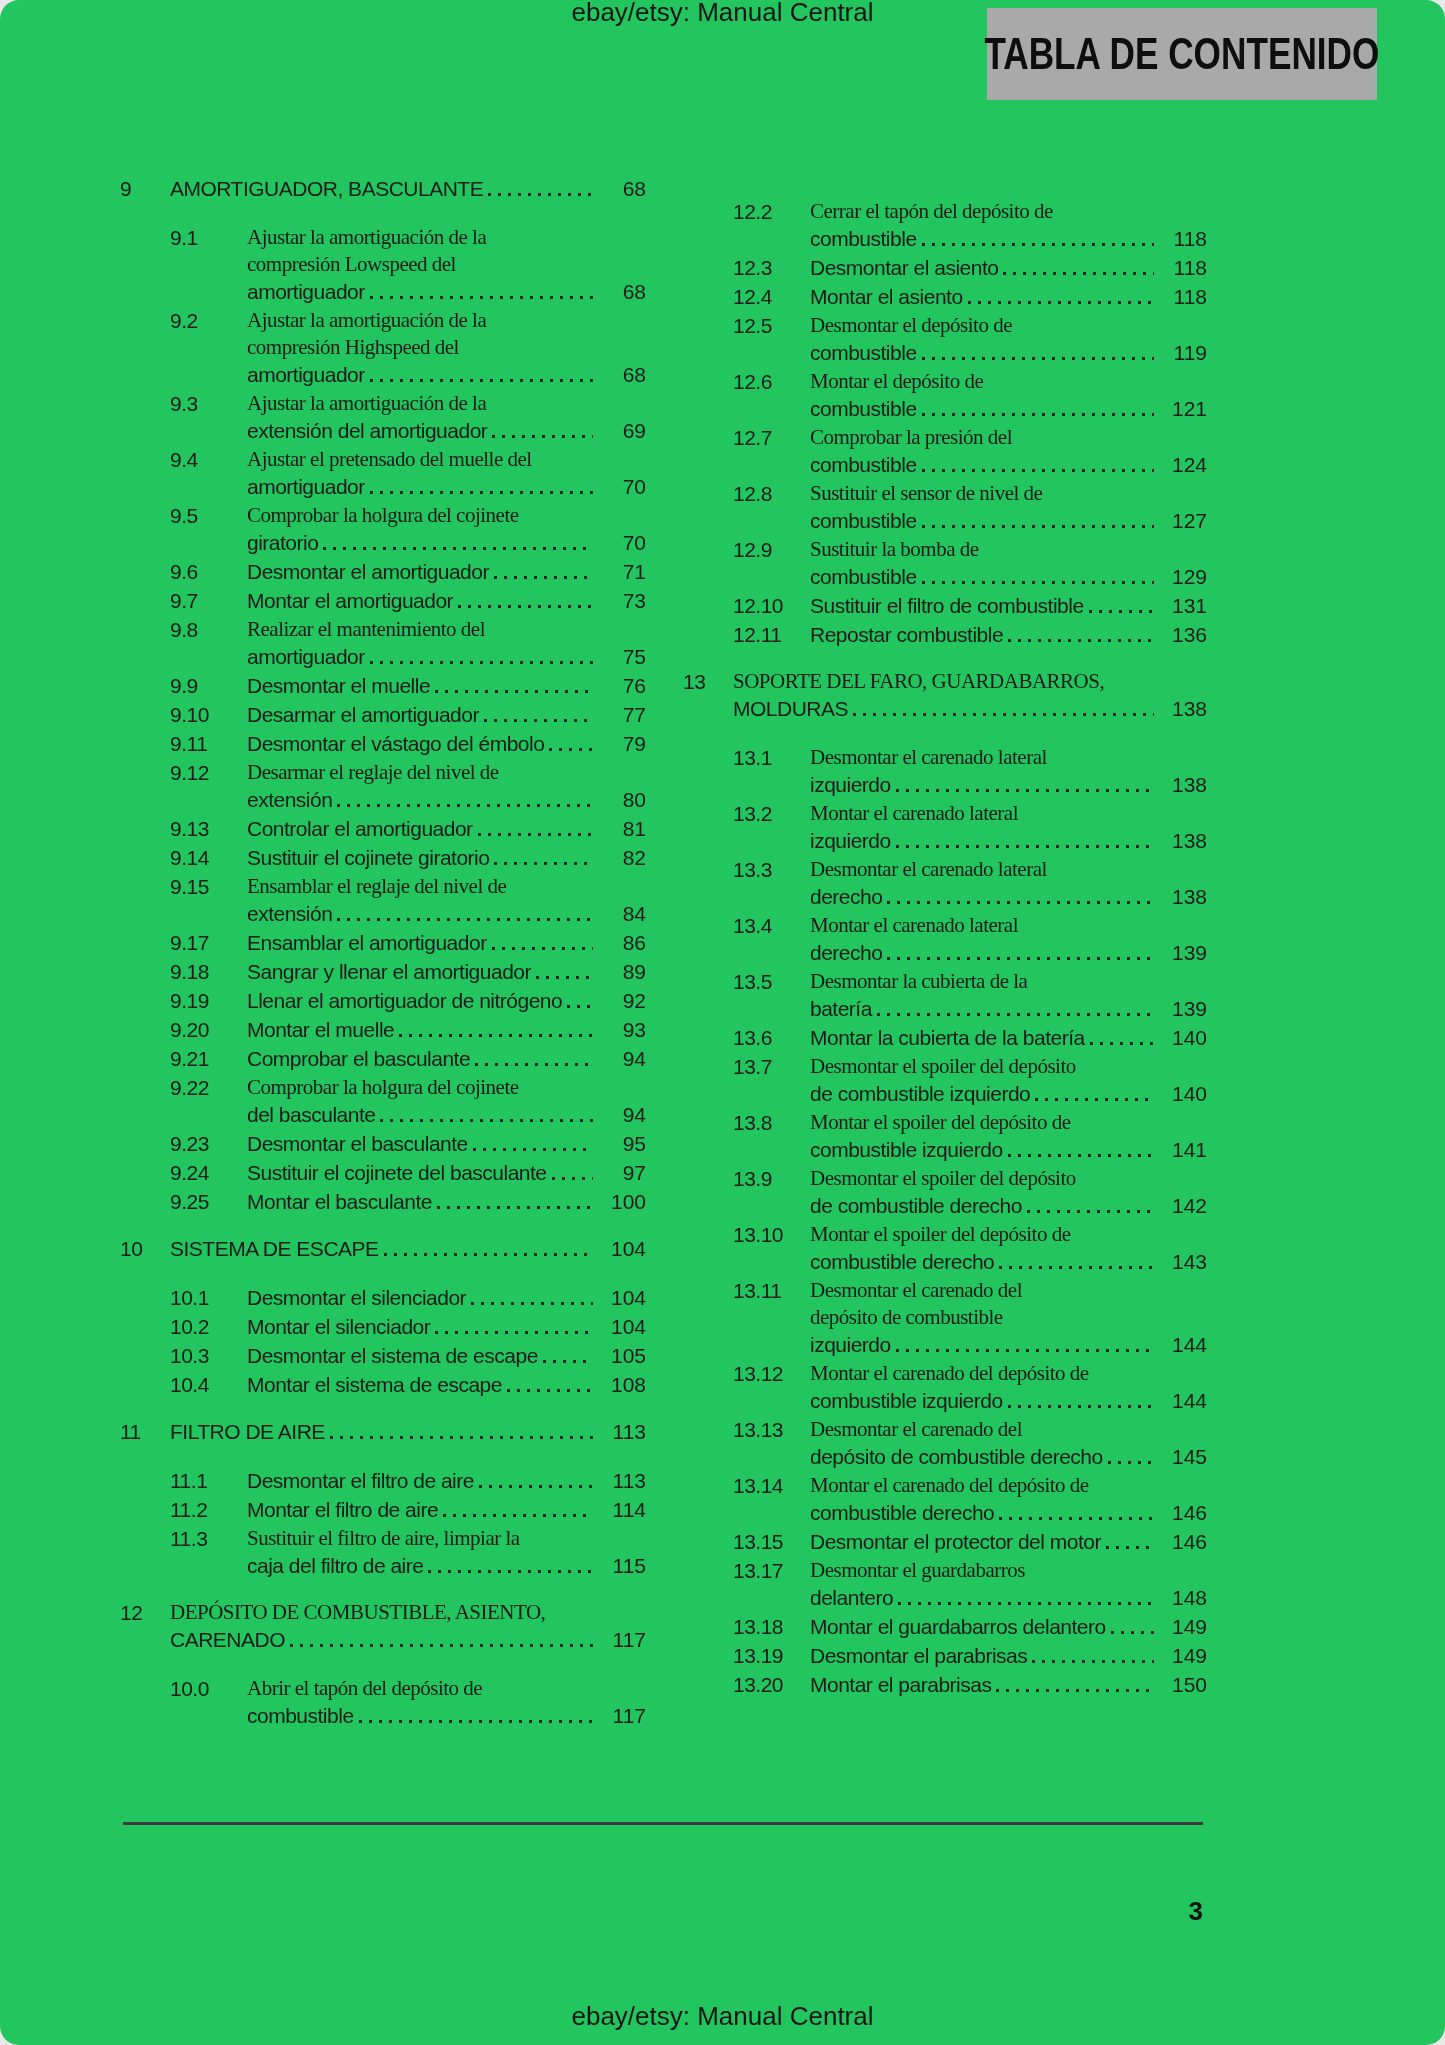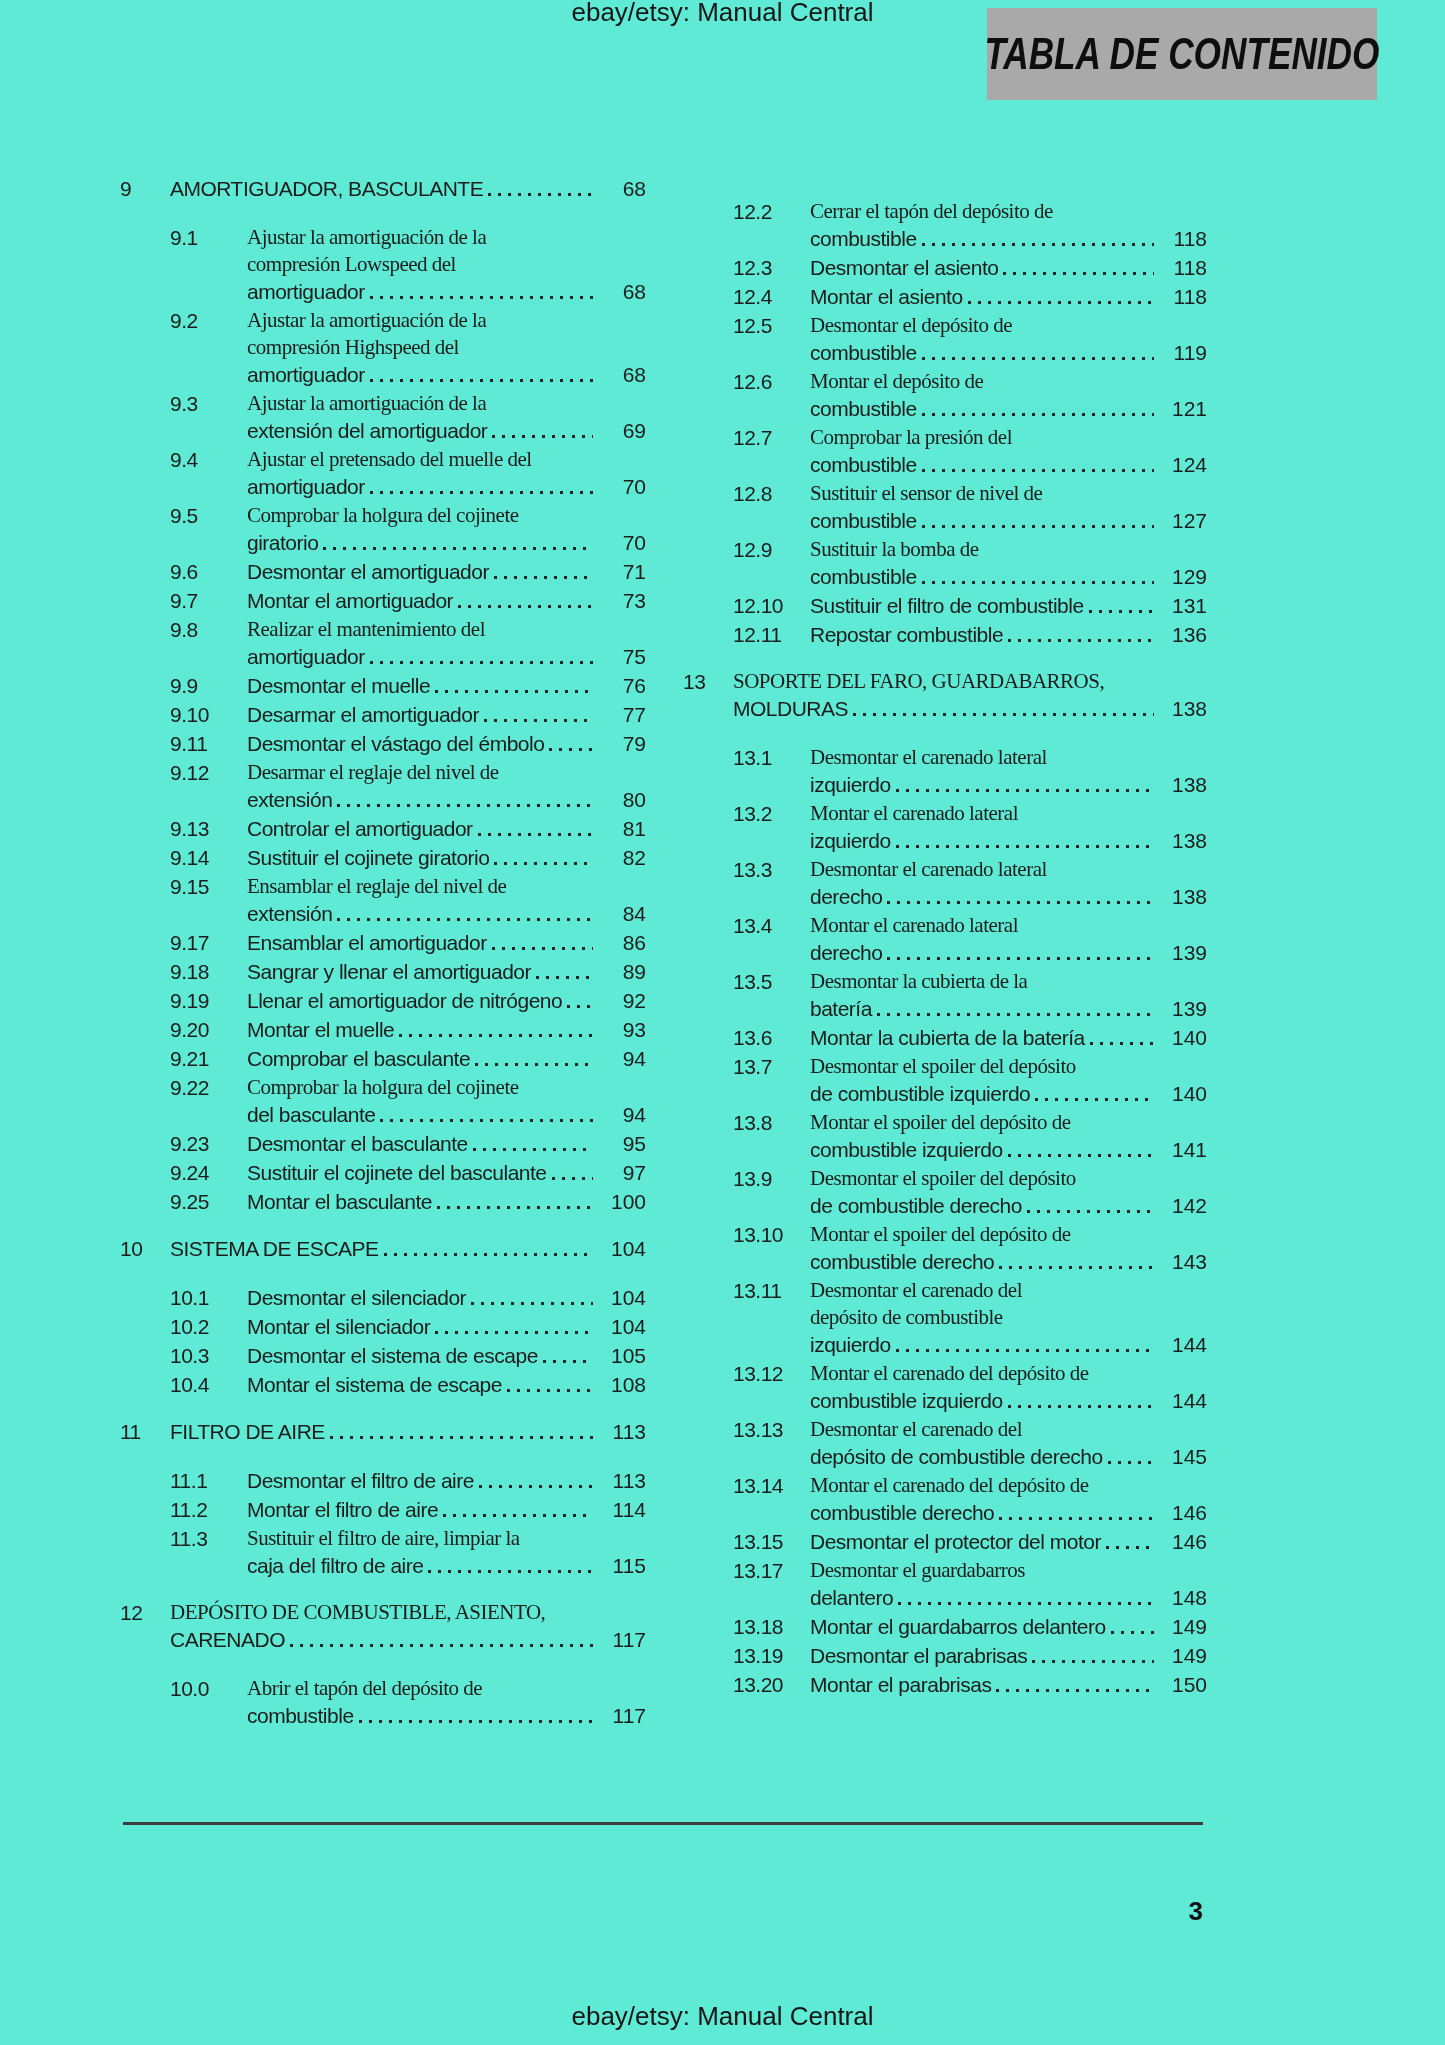--- a/index.html
+++ b/index.html
@@ -3,23 +3,24 @@
 <meta charset="utf-8">
 <style>
   * { margin: 0; padding: 0; box-sizing: border-box; }
   html, body { background: #e8e8e8; }
   body { font-family: "Liberation Sans", "DejaVu Sans", sans-serif; }
 
   .page {
     position: relative;
     width: 1445px;
     height: 2045px;
-    background: #5eead4;
+    background: #22c55e;
     overflow: hidden;
     margin: 0 auto;
+    border-radius: 19px;
   }
 
   .watermark {
     position: absolute;
     left: 0;
     width: 100%;
     text-align: center;
     font-size: 26px;
     letter-spacing: 0;
     color: #161616;
@@ -30,21 +31,20 @@
   .title-box {
     position: absolute;
     left: 987px;
     top: 8px;
     width: 390px;
     height: 92px;
     background: #a9a9a9;
     display: flex;
     align-items: center;
     justify-content: center;
-    font-style: italic;
   }
   .title-box .title-text {
     font-weight: bold;
     font-size: 44px;
     color: #0e0e0e;
     white-space: nowrap;
     transform: scaleX(0.8);
     transform-origin: 50% 50%;
     letter-spacing: 0;
   }

